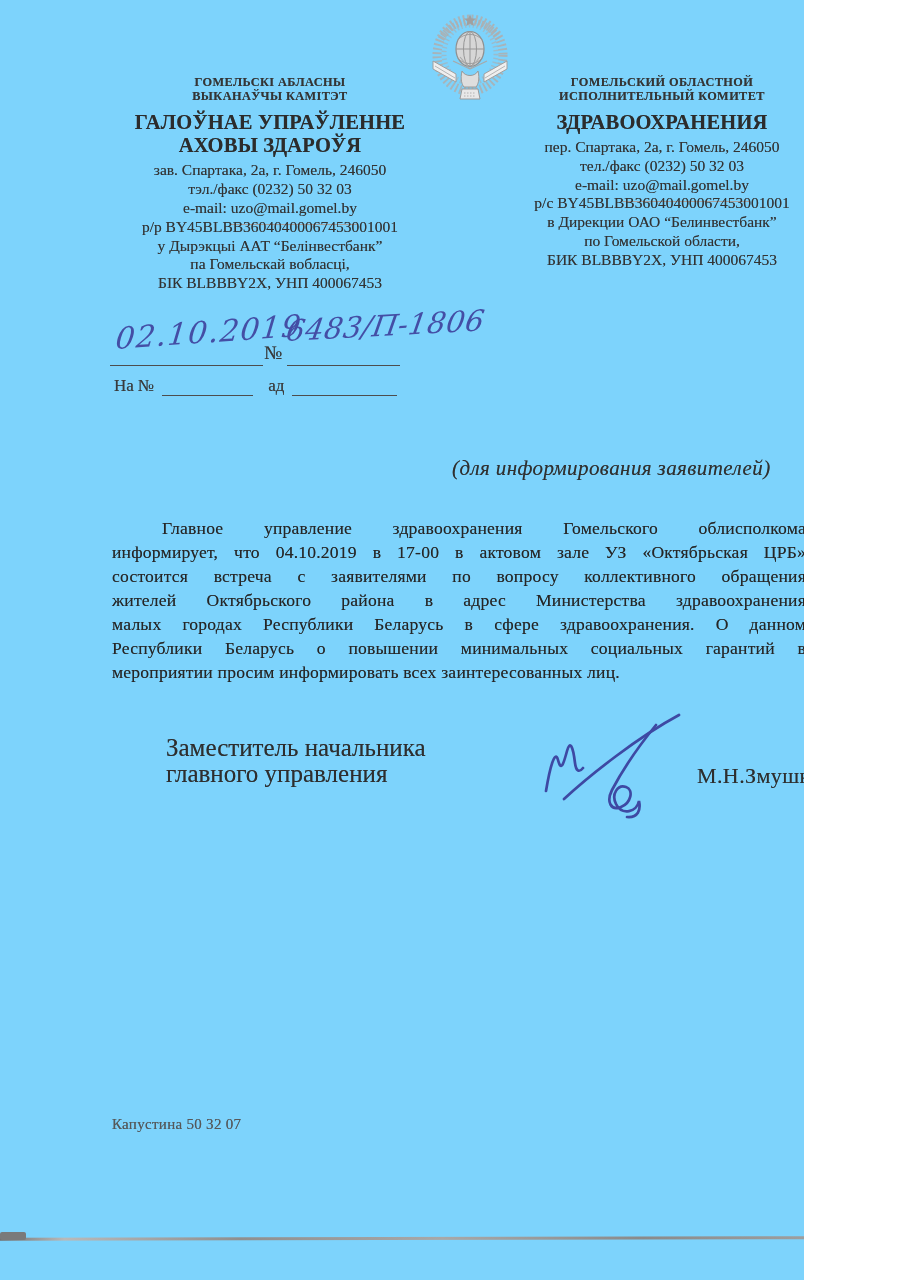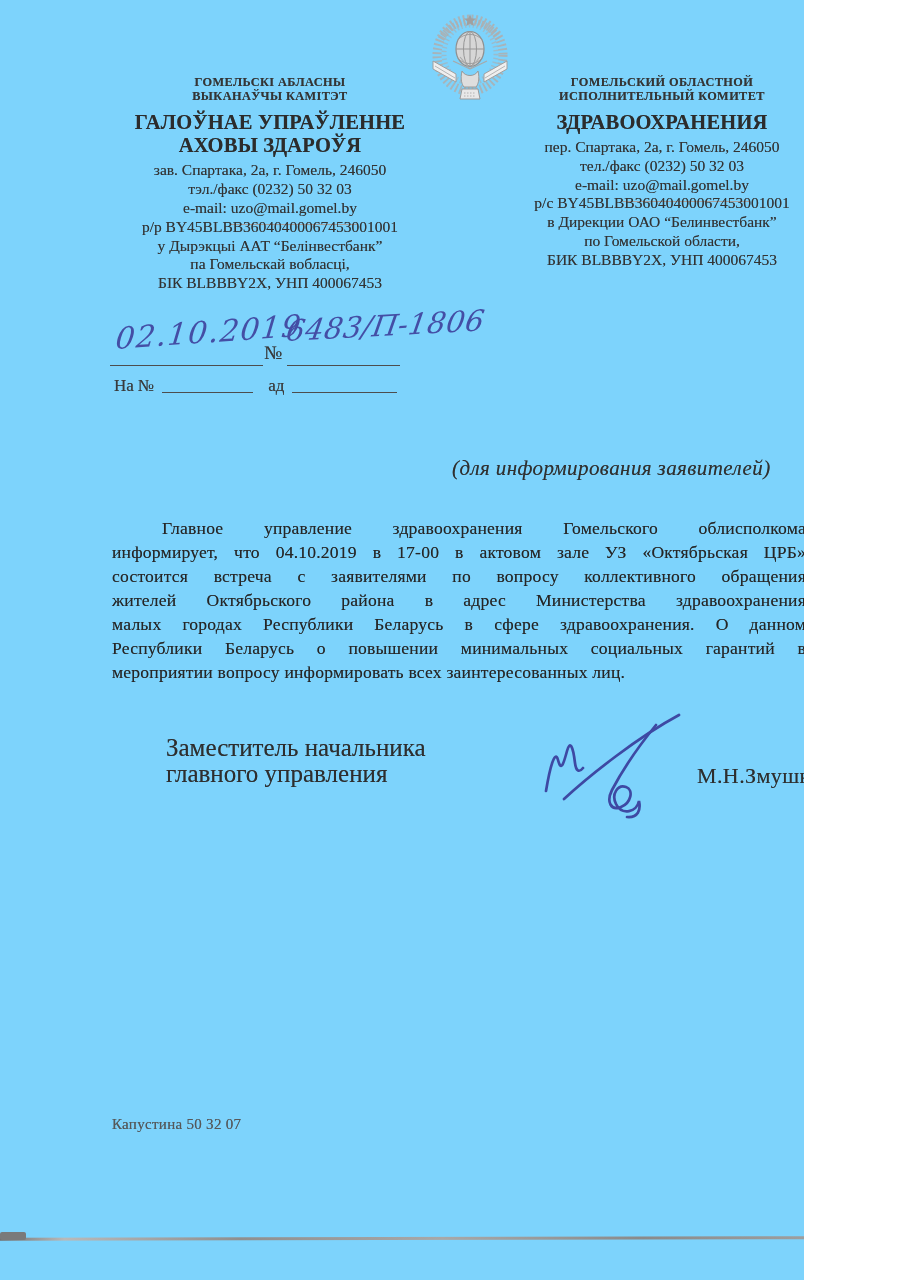--- a/index.html
+++ b/index.html
@@ -46,21 +46,21 @@
     position: absolute; left: 284px; top: 314px;
     font-size: 29px; letter-spacing: 0.5px;
     transform: rotate(-3deg) skewX(-12deg);
     transform-origin: left bottom;
   }
   .ref-underline { position: absolute; height: 0; border-bottom: 1.4px solid #4d4d4d; }
   .u-date { left: 110px; top: 365px; width: 153px; }
   .u-num  { left: 287px; top: 365px; width: 113px; }
   .no-sign { position: absolute; left: 264px; top: 342px; font-size: 19px; color: #3a3a3a; }
 
-  .na-row { position: absolute; left: 114px; top: 376px; font-size: 17px; color: #3a3a3a; display: flex; align-items: flex-start; }
+  .na-row { position: absolute; left: 114px; top: 376px; font-size: 17px; color: #3a3a3a; display: flex; align-items: flex-end; }
   .na-row .blank { display: inline-block; height: 16px; border-bottom: 1.4px solid #4d4d4d; }
   .blank-1 { width: 91px;  margin-left: 8px; }
   .blank-2 { width: 105px; margin-left: 7px; }
   .ad-label { margin-left: 15px; }
 
   
   .note {
     position: absolute; left: 452px; top: 456px;
     font-size: 21px; font-style: italic; letter-spacing: 0.4px; color: #30302f;
   }
@@ -173,21 +173,21 @@
 
   <div class="note printed">(для информирования заявителей)</div>
 
   <div class="body-text">
     <div class="body-line first printed">Главное управление здравоохранения Гомельского облисполкома</div>
     <div class="body-line printed">информирует, что 04.10.2019 в 17-00 в актовом зале УЗ «Октябрьская ЦРБ»</div>
     <div class="body-line printed">состоится встреча с заявителями по вопросу коллективного обращения</div>
     <div class="body-line printed">жителей Октябрьского района в адрес Министерства здравоохранения</div>
     <div class="body-line printed">малых городах Республики Беларусь в сфере здравоохранения. О данном</div>
     <div class="body-line printed">Республики Беларусь о повышении минимальных социальных гарантий в</div>
-    <div class="body-line last printed">мероприятии вопросу информировать всех заинтересованных лиц.</div>
+    <div class="body-line last printed">мероприятии просим информировать всех заинтересованных лиц.</div>
   </div>
 
   <div class="sig-pos printed">
     <div>Заместитель начальника</div>
     <div>главного управления</div>
   </div>
 
   <div class="sig-ink">
     <svg viewBox="0 0 152 118" width="152" height="118" xmlns="http://www.w3.org/2000/svg">
       <g fill="none" stroke="#3e49a3" stroke-width="2.7" stroke-linecap="round">

